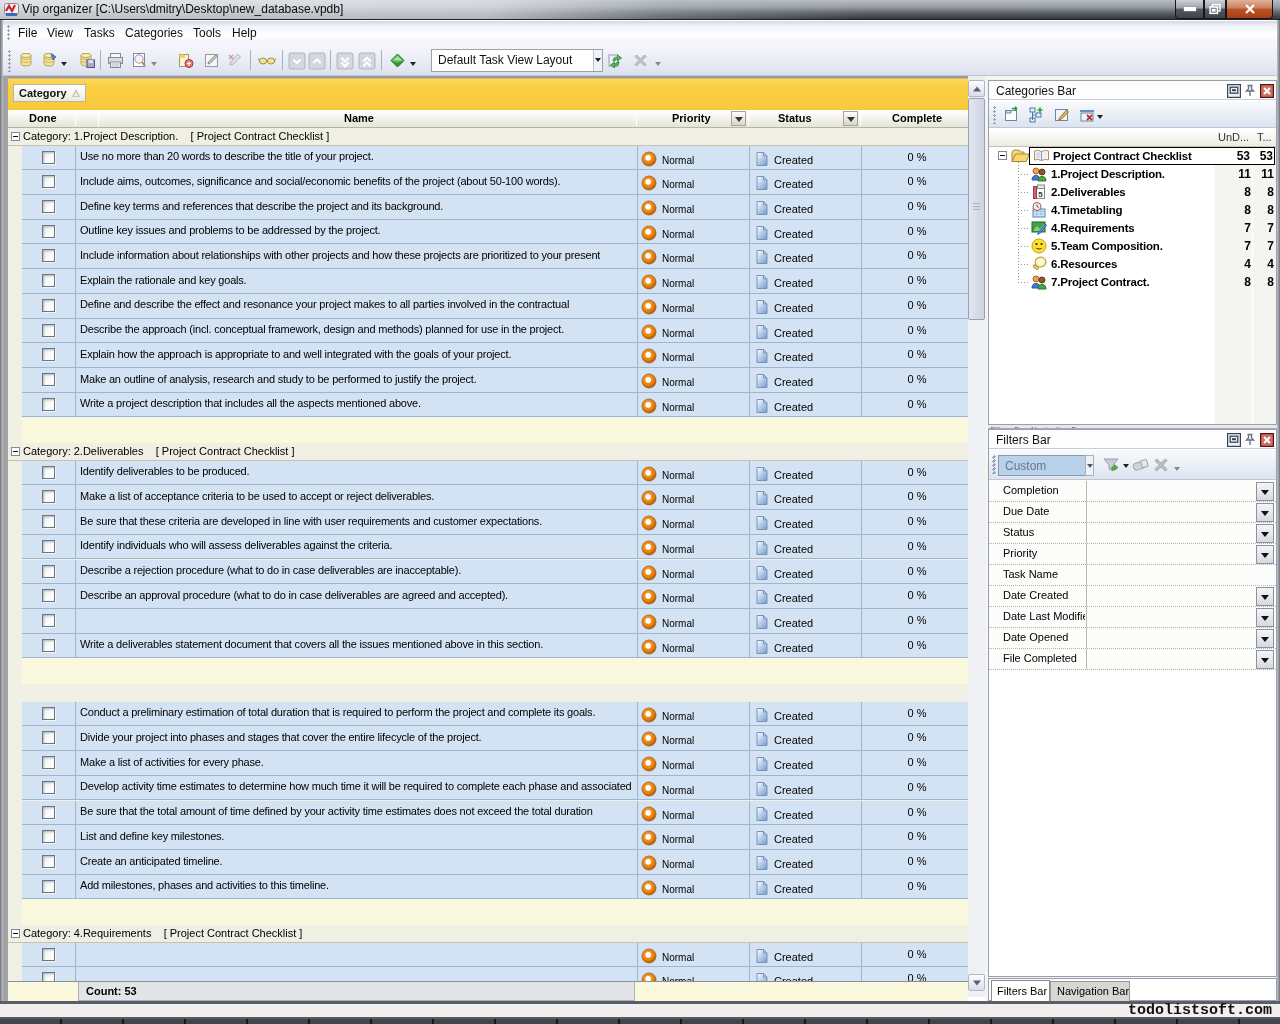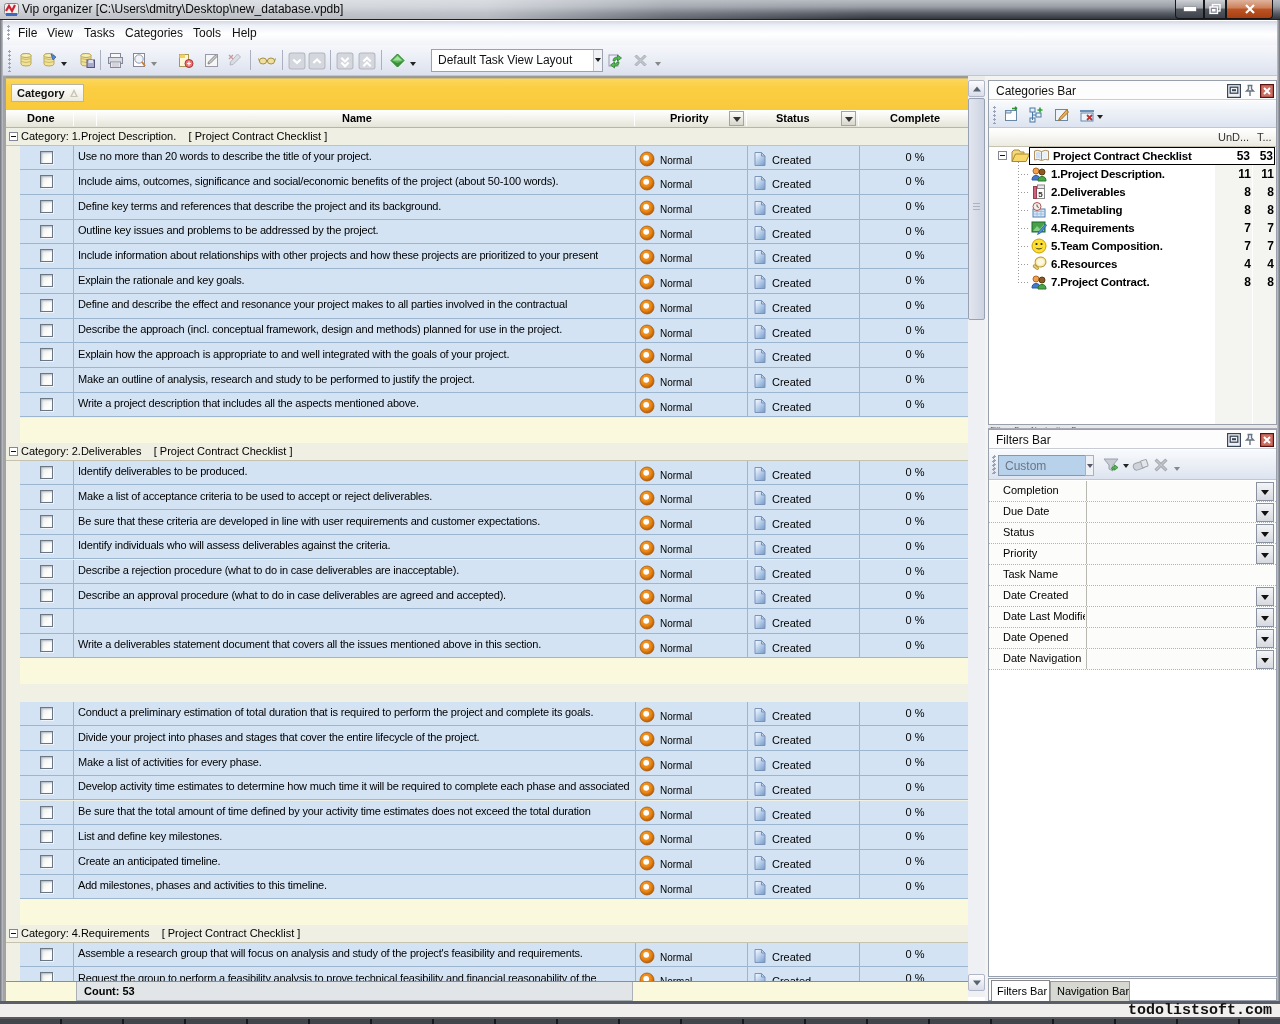--- a/index.html
+++ b/index.html
@@ -32,21 +32,21 @@
 #tools svg.ti { position:absolute; top:7px; }
 .tsep { position:absolute; top:5px; width:1px; height:20px; background:#aab0c0; }
 .darr { position:absolute; width:0; height:0; border-left:3.5px solid transparent; border-right:3.5px solid transparent; border-top:4px solid #222; top:17px; }
 .darr.gray { border-top-color:#888; }
 #combo { position:absolute; left:428px; top:4px; width:172px; height:23px; background:#fff; border:1px solid #9aa2b2; }
 #combo .t { position:absolute; left:6px; top:3px; font-size:12px; color:#111; }
 #combo .a { position:absolute; right:0px; top:0px; width:9px; height:21px; background:#f0f2f6; border-left:1px solid #c0c4cc; }
 #combo .a:after { content:""; position:absolute; left:1px; top:8px; border-left:3.5px solid transparent; border-right:3.5px solid transparent; border-top:4px solid #222; }
 
 
-#gridwrap { position:absolute; left:3px; top:76px; width:965px; height:925px; background:#f1f0e4; border-left:3px solid #a3a3a3; overflow:hidden; }
+#gridwrap { position:absolute; left:3px; top:76px; width:965px; height:925px; background:#f1f0e4; border-left:5px solid #a3a3a3; overflow:hidden; }
 #band { position:absolute; left:0; top:0; width:965px; height:34px;
   background:linear-gradient(to bottom,#9a9a96 0%,#9a9a96 5%,#fdd75c 9%,#fbce41 35%,#f9c93c 100%); }
 #catbtn { position:absolute; left:5px; top:8px; width:73px; height:18px;
   background:linear-gradient(to bottom,#ffffff,#eceade); border:1px solid #b8b5a0; }
 #catbtn b { position:absolute; left:5px; top:2px; font-size:11px; color:#111; }
 #catbtn .tri { position:absolute; right:5px; top:4px; width:0; height:0;
   border-left:4.5px solid transparent; border-right:4.5px solid transparent; border-bottom:8px solid #c8c5b4; }
 #catbtn .tri:after { content:""; position:absolute; left:-2.5px; top:3px; width:0; height:0;
   border-left:2.5px solid transparent; border-right:2.5px solid transparent; border-bottom:4.5px solid #f4f2ea; }
 #hdr { position:absolute; left:0; top:34px; width:965px; height:18px;
@@ -815,39 +815,37 @@
             <span></span>
           </div>
           <div class="ctext">Category: 4.Requirements<span class="cbrk">&nbsp;&nbsp;&nbsp;&nbsp;[ Project Contract Checklist ]</span></div>
         </div>
 <div class="trow" style="top:814.6px;height:24.7px">
           <div class="cb" style="top:5px"></div>
           <div class="vl" style="left:53px"></div>
           <div class="vl" style="left:615px"></div>
           <div class="vl" style="left:727px"></div>
           <div class="vl" style="left:839px"></div>
-          <div class="ttext">Assemble a research group that will focus on analysis and study of the project's feasibility and requirements.</div>
           <div class="prio"><svg width="16" height="16" viewBox="0 0 16 16">
               <defs></defs>
               <circle cx="8" cy="8" r="7" fill="url(#gorb)" stroke="#a85a10" stroke-width="0.8"></circle>
               <circle cx="7.2" cy="6.8" r="2.9" fill="#fff"></circle>
             </svg><span>Normal</span></div>
           <div class="stat"><svg width="16" height="16" viewBox="0 0 16 16">
               <path d="M3 1.5 L9.5 1.5 L13 5 L13 14.5 L3 14.5 Z" fill="url(#gpage)" stroke="#7a93b8" stroke-width="1"></path>
               <path d="M9.5 1.5 L9.5 5 L13 5 Z" fill="#c3d4e8" stroke="#7a93b8" stroke-width="1"></path>
             </svg><span>Created</span></div>
           <div class="pct">0 %</div>
         </div>
 <div class="trow" style="top:839.3px;height:14.7px">
           <div class="cb" style="top:5px"></div>
           <div class="vl" style="left:53px"></div>
           <div class="vl" style="left:615px"></div>
           <div class="vl" style="left:727px"></div>
           <div class="vl" style="left:839px"></div>
-          <div class="ttext">Request the group to perform a feasibility analysis to prove technical feasibility and financial reasonability of the</div>
           <div class="prio"><svg width="16" height="16" viewBox="0 0 16 16">
               <defs></defs>
               <circle cx="8" cy="8" r="7" fill="url(#gorb)" stroke="#a85a10" stroke-width="0.8"></circle>
               <circle cx="7.2" cy="6.8" r="2.9" fill="#fff"></circle>
             </svg><span>Normal</span></div>
           <div class="stat"><svg width="16" height="16" viewBox="0 0 16 16">
               <path d="M3 1.5 L9.5 1.5 L13 5 L13 14.5 L3 14.5 Z" fill="url(#gpage)" stroke="#7a93b8" stroke-width="1"></path>
               <path d="M9.5 1.5 L9.5 5 L13 5 Z" fill="#c3d4e8" stroke="#7a93b8" stroke-width="1"></path>
             </svg><span>Created</span></div>
           <div class="pct">0 %</div>
@@ -974,21 +972,21 @@
             <span class="tn1">8</span>
             <span class="tn2">8</span>
           </div>
 <div class="tr2" style="top:54px">
             <svg width="16" height="16" viewBox="0 0 16 16">
               <rect x="2" y="7" width="12" height="8" fill="#d8e8f8" stroke="#5080b0"></rect>
               <path d="M2 9.5 H14 M2 12 H14 M6 7 V15 M10 7 V15" stroke="#90b8d8" stroke-width="0.8"></path>
               <circle cx="6" cy="4.5" r="4" fill="#f4f0e8" stroke="#b05050"></circle>
               <path d="M6 2.5 V4.5 L7.8 5.5" stroke="#555" stroke-width="1" fill="none"></path>
             </svg>
-            <span class="tlabel">2.Timetabling</span>
+            <span class="tlabel">4.Timetabling</span>
             <span class="tn1">8</span>
             <span class="tn2">8</span>
           </div>
 <div class="tr2" style="top:72px">
             <svg width="16" height="16" viewBox="0 0 16 16">
               <rect x="1" y="2" width="13" height="10" fill="#48a048" stroke="#1a6a2a"></rect>
               <path d="M2 11 L6 6 L9 9 L13 4 L13 11 Z" fill="#88d088"></path>
               <path d="M14.5 4 L8 11.5 L6.5 14.5 L9.5 13 L15.5 5.5 Z" fill="#5090e0" stroke="#2860b0" stroke-width="0.8"></path>
             </svg>
             <span class="tlabel">4.Requirements</span>
@@ -1108,21 +1106,21 @@
               <span class="dna"></span>
             </div>
           </div>
 <div class="frow" style="top:147px">
             <div class="flab">Date Opened</div>
             <div class="fbtn">
               <span class="dna"></span>
             </div>
           </div>
 <div class="frow" style="top:168px">
-            <div class="flab">Date Navigation</div>
+            <div class="flab">File Completed</div>
             <div class="fbtn">
               <span class="dna"></span>
             </div>
           </div>
       </div>
     </div>
   </div>
   <div id="tabs">
       <div class="tab1">Filters Bar</div>
       <div class="tab2">Navigation Bar</div>

